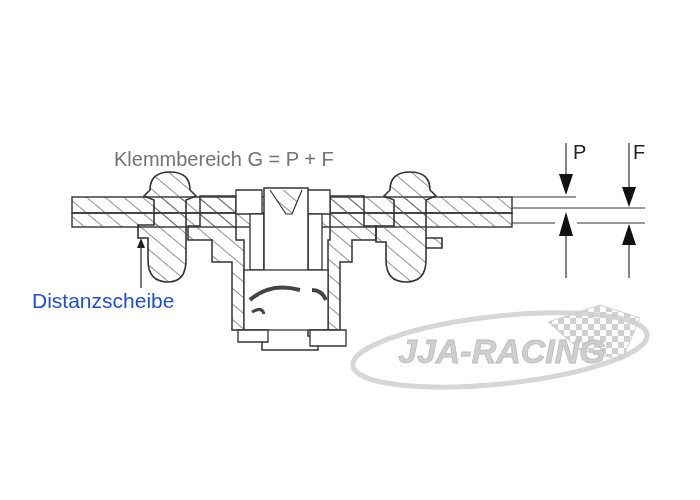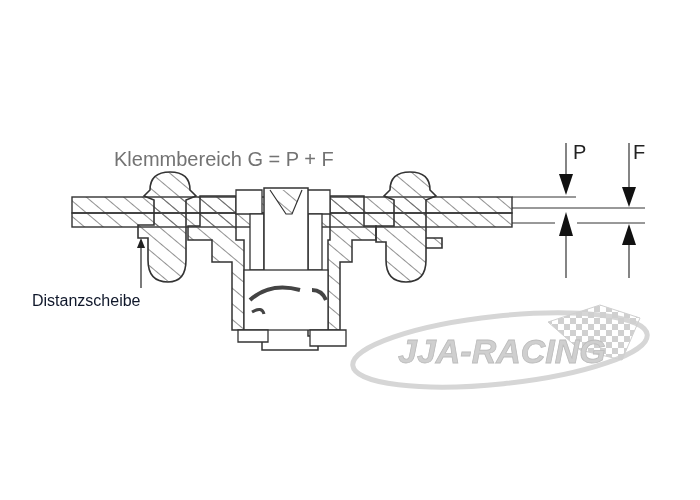--- a/index.html
+++ b/index.html
@@ -1,18 +1,18 @@
 <!DOCTYPE html>
 <html><head>
 <meta charset="utf-8">
 <style>
   html, body { margin:0; padding:0; background:#ffffff; }
   .canvas { position:relative; width:700px; height:500px; background:#ffffff; overflow:hidden; font-family:"Liberation Sans", sans-serif; }
   .title { position:absolute; left:74px; top:148px; font-size:20px; color:#737373; letter-spacing:0px; white-space:nowrap;margin-left:40px; }
-  .label { position:absolute; font-size:16px; color:#0f172a; white-space:nowrap; line-height:26px; }
+  .label { position:absolute; font-size:21px; color:#1d4ed8; white-space:nowrap; line-height:26px; }
   .label-p { position:absolute; left:573px; top:141px; font-size:20px; color:#222; }
   .label-f { position:absolute; left:633px; top:141px; font-size:20px; color:#222; }
   svg.draw { position:absolute; left:0; top:0; }
 </style>
 </head>
 <body>
 
 <div class="canvas">
 
   <svg class="draw" width="700" height="500" viewBox="0 0 700 500">

